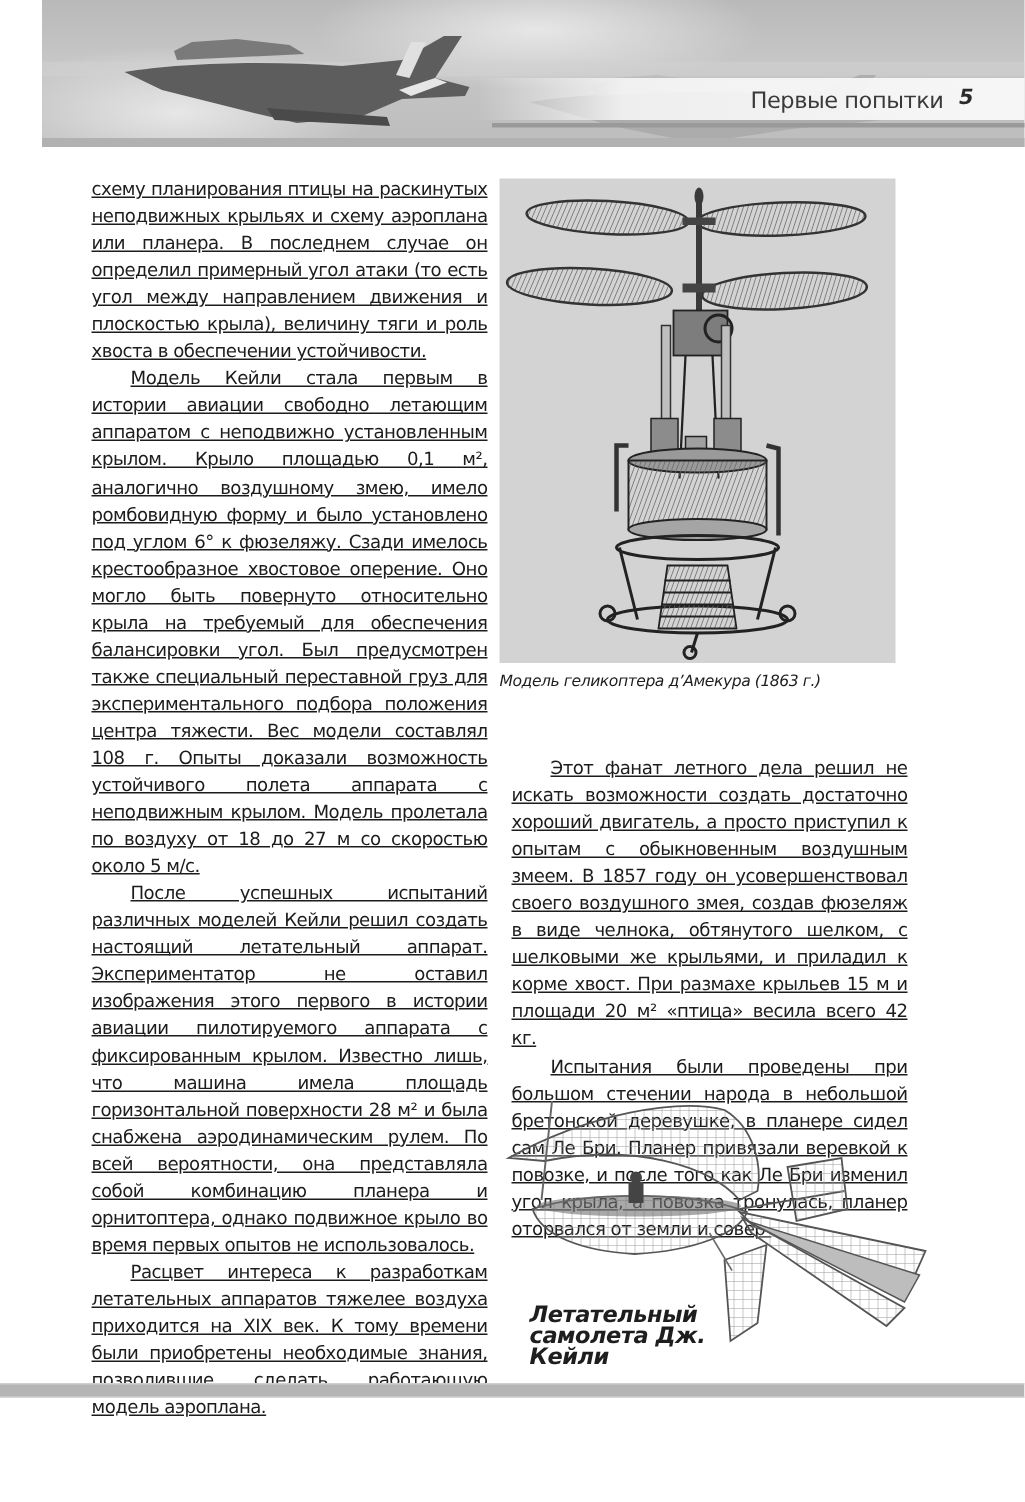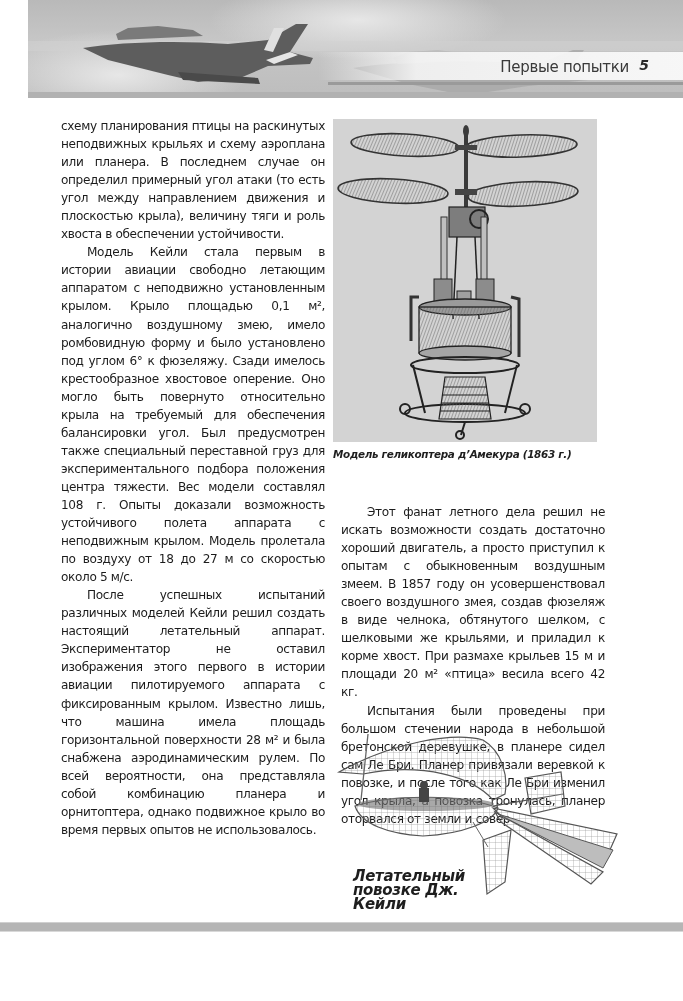--- a/index.html
+++ b/index.html
@@ -45,34 +45,34 @@
   .header .pagenum {
     position: absolute; right: 62px; top: 57px;
     font-family: "DejaVu Sans", sans-serif; font-size: 14px; font-weight: bold; font-style: italic; color: #2a2a2a;
   }
   
   .col {
     position: absolute; font-size: 12.1px; line-height: 18.05px;
     text-align: justify; color: #1c1c1c;
     font-family: "DejaVu Sans", sans-serif; letter-spacing: -0.35px;
   }
-  .col p { margin: 0; text-indent: 26px; }
+  .col p { margin: 0; text-indent: 26px; text-decoration: underline; }
   .col p.noindent { text-indent: 0; }
   .col-left { left: 61px; top: 117px; width: 264px; }
   .col-right { left: 341px; top: 503px; width: 264px; }
 
   
   .fig1 {
     position: absolute; left: 333px; top: 119px; width: 264px; height: 323px;
     background: #d3d3d3;
   }
   .fig1 svg { position: absolute; left: 0; top: 0; }
   .caption1 {
     position: absolute; left: 333px; top: 448px; width: 280px;
-    font-family: "DejaVu Sans", sans-serif; font-size: 10.4px; font-weight: bold; font-style: italic;
+    font-family: "DejaVu Sans", sans-serif; font-size: 10.4px; font-weight: normal; font-style: italic;
     color: #1e1e1e; letter-spacing: -0.3px;
   }
   
   .fig2 { position: absolute; left: 333px; top: 722px; width: 290px; height: 185px; }
   .fig2 svg { position: absolute; left: 0; top: 0; }
   .caption2 {
     position: absolute; left: 353px; top: 869px; width: 140px;
     font-family: "DejaVu Sans", sans-serif; font-size: 15px; line-height: 14px; font-weight: bold; font-style: italic;
     color: #1e1e1e; letter-spacing: -0.3px;
   }
@@ -109,20 +109,21 @@
   <div class="bottomline"></div>
   <div class="bottomline2"></div>
   <span class="title">Первые попытки</span>
   <span class="pagenum">5</span>
 </div>
 
 <div class="col col-left">
   <p class="noindent">схему планирования птицы на раскинутых неподвижных крыльях и схему аэроплана или планера. В последнем случае он определил примерный угол атаки (то есть угол между направлением движения и плоскостью крыла), величину тяги и роль хвоста в обеспечении устойчивости.</p>
   <p>Модель Кейли стала первым в истории авиации свободно летающим аппаратом с неподвижно установленным крылом. Крыло площадью 0,1 м², аналогично воздушному змею, имело ромбовидную форму и было установлено под углом 6° к фюзеляжу. Сзади имелось крестообразное хвостовое оперение. Оно могло быть повернуто относительно крыла на требуемый для обеспечения балансировки угол. Был предусмотрен также специальный переставной груз для экспериментального подбора положения центра тяжести. Вес модели составлял 108 г. Опыты доказали возможность устойчивого полета аппарата с неподвижным крылом. Модель пролетала по воздуху от 18 до 27 м со скоростью около 5 м/с.</p>
   <p>После успешных испытаний различных моделей Кейли решил создать настоящий летательный аппарат. Экспериментатор не оставил изображения этого первого в истории авиации пилотируемого аппарата с фиксированным крылом. Известно лишь, что машина имела площадь горизонтальной поверхности 28 м² и была снабжена аэродинамическим рулем. По всей вероятности, она представляла собой комбинацию планера и орнитоптера, однако подвижное крыло во время первых опытов не использовалось.</p>
+  <p>Расцвет интереса к разработкам летательных аппаратов тяжелее воздуха приходится на XIX век. К тому времени были приобретены необходимые знания, позволившие сделать работающую модель аэроплана.</p>
 
 </div>
 
 <div class="fig1">
   <svg width="264" height="323" viewBox="0 0 264 323">
     <defs>
       <pattern id="hatch" width="3" height="3" patternUnits="userSpaceOnUse" patternTransform="rotate(20)">
         <line x1="0" y1="0" x2="0" y2="3" stroke="#6a6a6a" stroke-width="1"></line>
       </pattern>
     </defs>
@@ -202,16 +203,16 @@
     <path d="M192,56 L228,50 L232,84 L198,92 Z" fill="url(#grid)" stroke="#555" stroke-width="1.2"></path>
     <path d="M160,86 L284,112 L276,130 L170,96 Z" fill="url(#grid)" stroke="#555" stroke-width="1.2"></path>
     <path d="M162,90 L270,150 L258,162 L168,100 Z" fill="url(#grid)" stroke="#555" stroke-width="1.2"></path>
     <path d="M165,92 L280,128 L270,146 Z" fill="#bdbdbd" stroke="#555" stroke-width="1"></path>
     <path d="M150,118 L178,108 L172,160 L154,172 Z" fill="url(#grid)" stroke="#555" stroke-width="1.2"></path>
     <line x1="140" y1="100" x2="155" y2="125" stroke="#666" stroke-width="1"></line>
   </svg>
 </div>
 <div class="caption2">
   <div>Летательный</div>
-  <div>повозке Дж. Кейли</div>
+  <div>самолета Дж. Кейли</div>
 </div>
 
 <div class="footer-bar"></div>
 
 </body></html>

